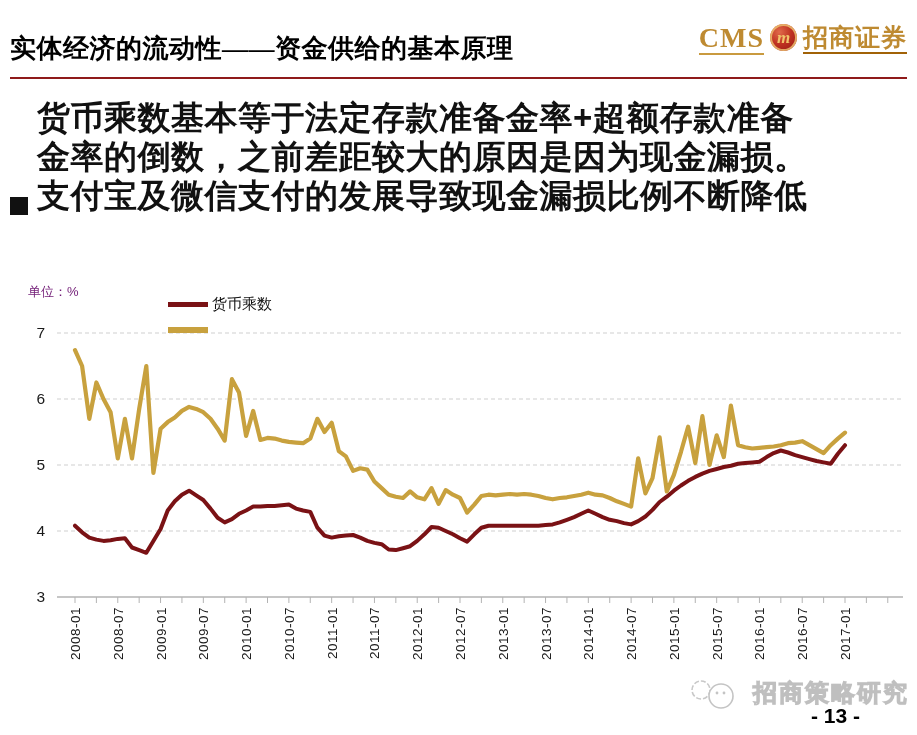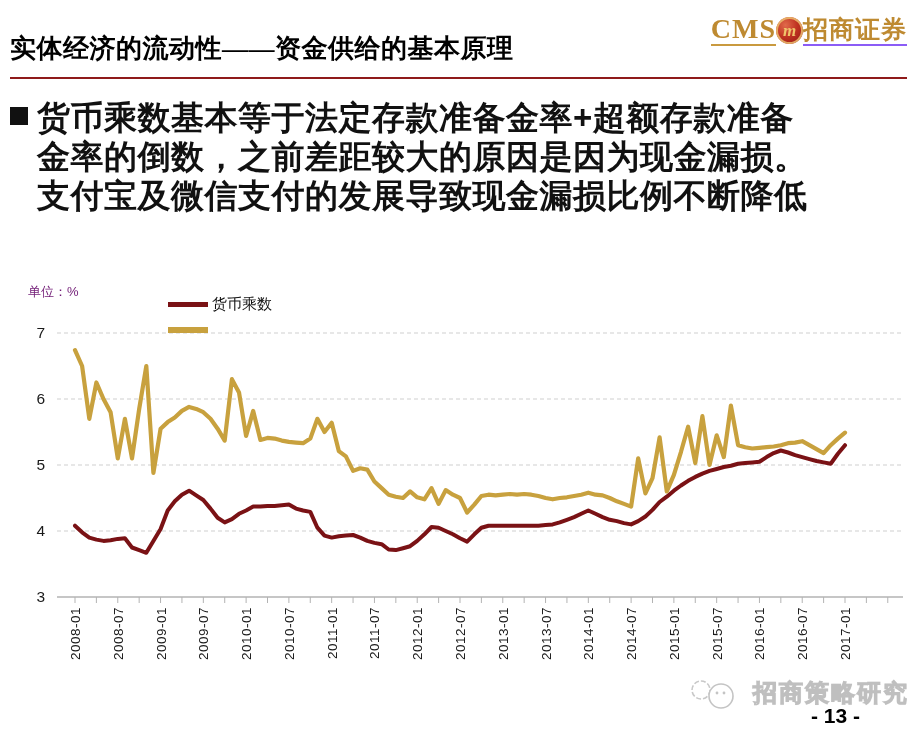--- a/index.html
+++ b/index.html
@@ -1,39 +1,39 @@
 <!DOCTYPE html>
 <html><head>
 <meta charset="utf-8">
 <style>
   html,body{margin:0;padding:0;background:#ffffff;}
   #page{position:relative;width:917px;height:735px;background:#ffffff;overflow:hidden;
         font-family:"Liberation Sans",sans-serif;}
 
   
-  #logo{position:absolute;top:15px;right:10px;display:flex;align-items:center;z-index:5;}
+  #logo{position:absolute;top:24px;right:10px;display:flex;align-items:flex-start;gap:6px;z-index:5;}
   #logo .cms{font-family:"Liberation Serif",serif;font-weight:bold;font-size:28px;line-height:28px;
              color:#be8a31;letter-spacing:1px;border-bottom:2px solid #c99a3f;padding-bottom:1px;}
   #logo .badge{width:27px;height:27px;border-radius:50%;
                background:radial-gradient(circle at 35% 30%, #e06a4a 0%, #c03322 45%, #8f1612 100%);
                display:flex;align-items:center;justify-content:center;
                box-shadow:inset 0 0 0 2px rgba(235,190,110,.85);}
   #logo .badge span{color:#f0c46a;font-family:"Liberation Serif",serif;font-style:italic;
                     font-weight:bold;font-size:17px;line-height:17px;}
   #logo .cn{font-size:25px;line-height:26px;font-weight:bold;color:#be8a31;
-            border-bottom:2px solid #8b5cf6;padding-bottom:2px;letter-spacing:1px;}
+            border-bottom:2px solid #a16207;padding-bottom:2px;letter-spacing:1px;}
 
   #page-title{position:absolute;left:10px;top:30px;width:760px;
               font-family:"Liberation Serif",serif;
               font-size:26px;line-height:38px;font-weight:bold;color:#000000;letter-spacing:0.5px;}
   #title-rule{position:absolute;left:10px;top:77px;width:897px;height:0;
               border-top:2px solid #8f1a1a;}
 
   
-  #bullet{position:absolute;left:10px;top:98px;width:888px;display:flex;align-items:flex-start;}
+  #bullet{position:absolute;left:10px;top:98px;width:888px;display:flex;align-items:flex-end;}
   #bullet .sq{width:18px;height:18px;background:#111;margin-top:9px;margin-right:9px;flex:0 0 auto;}
   #bullet .txt{font-size:33px;line-height:39px;font-weight:900;color:#111;letter-spacing:0.5px;}
 
   
   #fig-caption{position:absolute;left:28px;top:251px;font-size:16px;font-weight:bold;color:#9e1b1b;letter-spacing:0.5px;}
   #unit-label{position:absolute;left:28px;top:283px;font-size:13px;color:#701a75;}
   #legend{position:absolute;left:168px;top:291px;z-index:3;}
   .legend-row{display:flex;align-items:center;height:26px;}
   .legend-swatch{width:40px;flex:0 0 auto;margin-right:4px;}
   #legend .s1{height:5px;}

